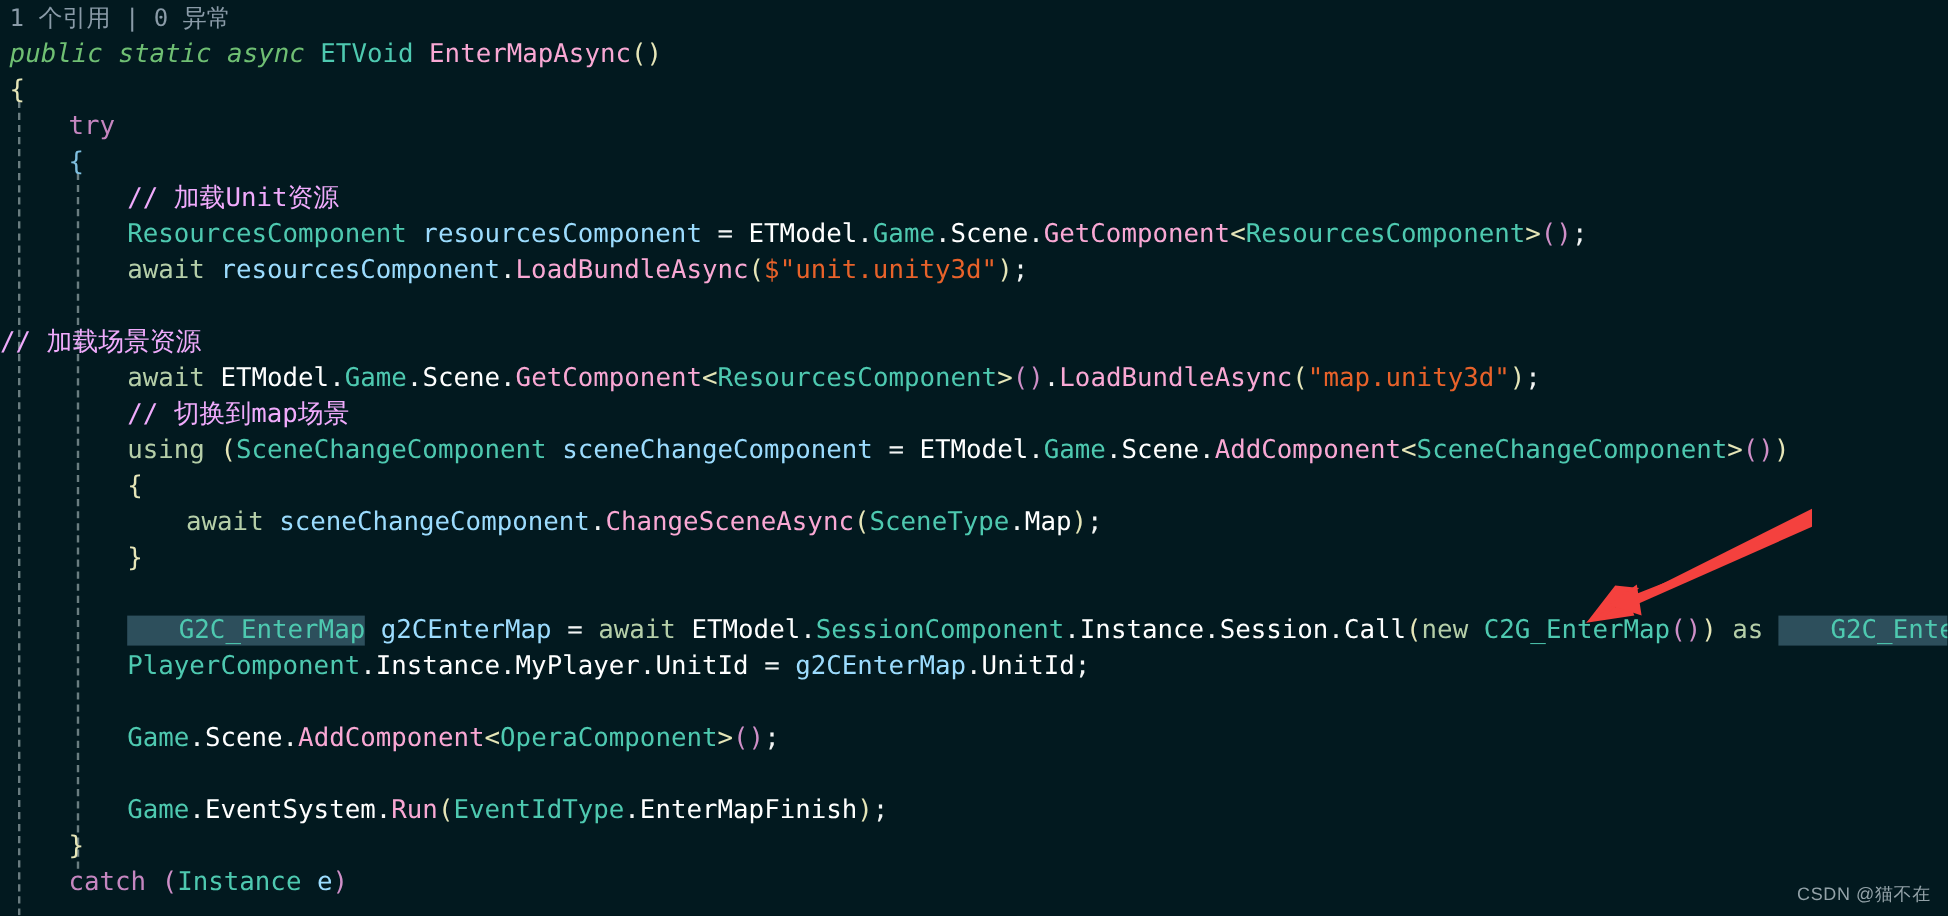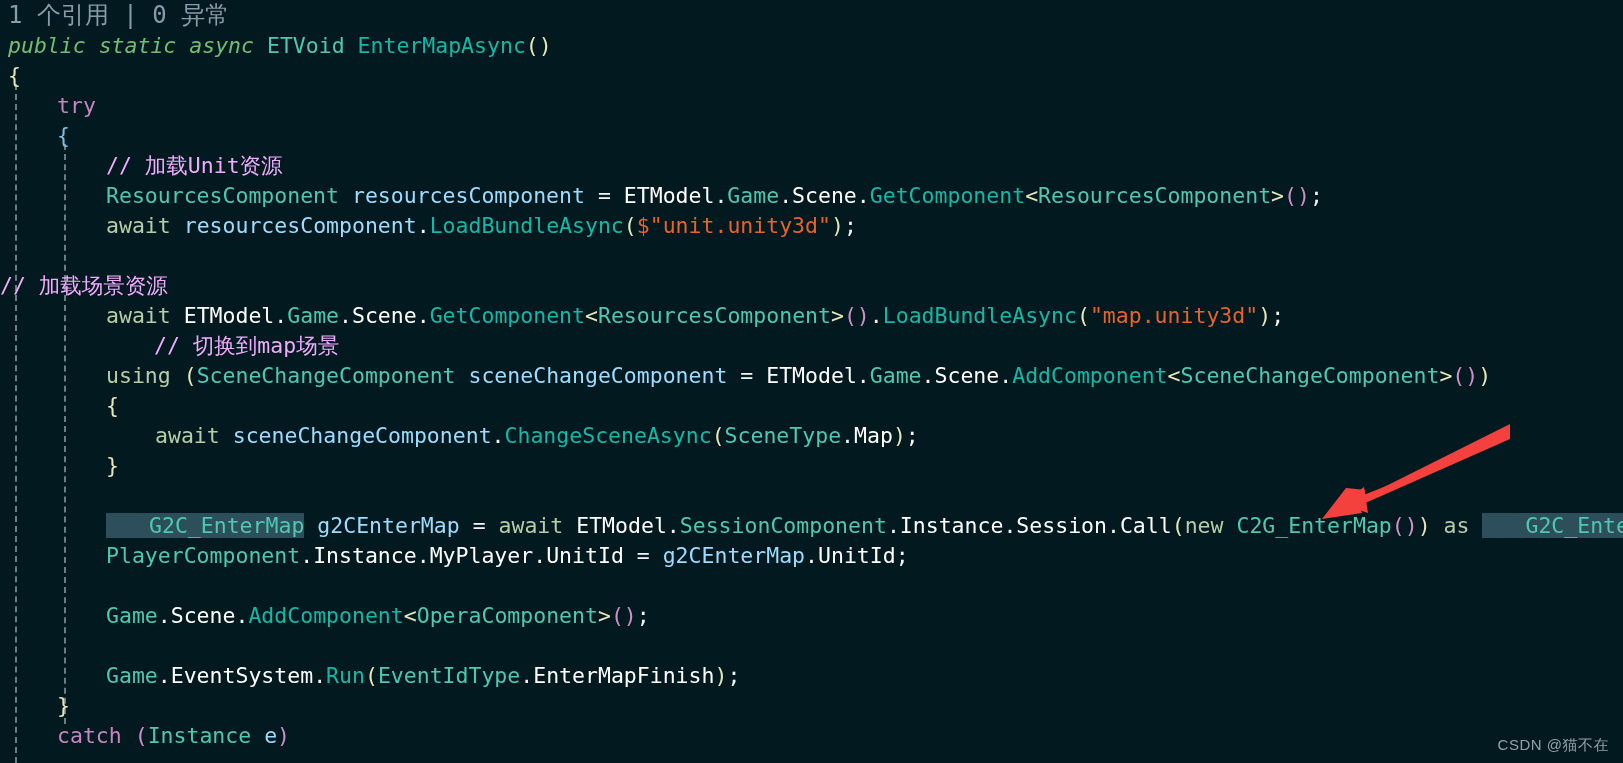--- a/index.html
+++ b/index.html
@@ -35,31 +35,31 @@
     position: relative;
     height: 30px;
     line-height: 30px;
     white-space: pre;
     font-size: 21.5px;
     letter-spacing: 0px;
   }
   .hdr {
     height: 30px;
     line-height: 30px;
-    font-size: 24px;
+    font-size: 20px;
     white-space: pre;
     color: #8a9ba8;
     padding-left: 8px;
     font-family: "DejaVu Sans Mono", "Liberation Mono", monospace;
   }     
   .kwp     { color: #c586c0; }     
   .kwg     { color: #b5cea8; }     
   .plain   { color: #f2f4f4; }
   .type    { color: #4ec9b0; }
-  .method  { color: #14b8a6; }
+  .method  { color: #f9a8d4; }
   .cmt     { color: #f0abfc; }
   .str     { color: #e8622a; }
   .brk1    { color: #e6e6b8; }
   .brk2    { color: #cf8fc8; }
   .brk3    { color: #7fbfdf; }
   .green   { color: #6fbf73; font-style: italic; }
   .local   { color: #9cdcfe; }
   .white   { color: #ffffff; }
   .sel     { background: #2d4f5c; padding-left: 43px; }
 
@@ -98,21 +98,21 @@
       <div class="line" style="padding-left: 8px;"><span class="green">public</span><span class="plain"> </span><span class="green">static</span><span class="plain"> </span><span class="green">async</span><span class="plain"> </span><span class="type">ETVoid</span><span class="plain"> </span><span class="method">EnterMapAsync</span><span class="brk1">()</span></div>
       <div class="line" style="padding-left: 8px;"><span class="brk1">{</span></div>
       <div class="line" style="padding-left: 57px;"><span class="kwp">try</span></div>
       <div class="line" style="padding-left: 57px;"><span class="brk3">{</span></div>
       <div class="line" style="padding-left: 106px;"><span class="cmt">// 加载Unit资源</span></div>
       <div class="line" style="padding-left: 106px;"><span class="type">ResourcesComponent</span><span class="plain"> </span><span class="local">resourcesComponent</span><span class="plain"> = </span><span class="white">ETModel</span><span class="plain">.</span><span class="type">Game</span><span class="plain">.</span><span class="white">Scene</span><span class="plain">.</span><span class="method">GetComponent</span><span class="brk1">&lt;</span><span class="type">ResourcesComponent</span><span class="brk1">&gt;</span><span class="brk2">()</span><span class="plain">;</span></div>
       <div class="line" style="padding-left: 106px;"><span class="kwg">await</span><span class="plain"> </span><span class="local">resourcesComponent</span><span class="plain">.</span><span class="method">LoadBundleAsync</span><span class="brk1">(</span><span class="str">$</span><span class="str">"unit.unity3d"</span><span class="brk1">)</span><span class="plain">;</span></div>
       <div class="line" style="padding-left: 106px;">&nbsp;</div>
       <div class="line" style=""><span class="cmt">// 加载场景资源</span></div>
       <div class="line" style="padding-left: 106px;"><span class="kwg">await</span><span class="plain"> </span><span class="white">ETModel</span><span class="plain">.</span><span class="type">Game</span><span class="plain">.</span><span class="white">Scene</span><span class="plain">.</span><span class="method">GetComponent</span><span class="brk1">&lt;</span><span class="type">ResourcesComponent</span><span class="brk1">&gt;</span><span class="brk2">()</span><span class="plain">.</span><span class="method">LoadBundleAsync</span><span class="brk1">(</span><span class="str">"map.unity3d"</span><span class="brk1">)</span><span class="plain">;</span></div>
-      <div class="line" style="padding-left: 106px; margin-left: 48px;"><span class="cmt">// 切换到map场景</span></div>
+      <div class="line" style="padding-left: 106px;"><span class="cmt">// 切换到map场景</span></div>
       <div class="line" style="padding-left: 106px;"><span class="kwg">using</span><span class="plain"> </span><span class="brk1">(</span><span class="type">SceneChangeComponent</span><span class="plain"> </span><span class="local">sceneChangeComponent</span><span class="plain"> = </span><span class="white">ETModel</span><span class="plain">.</span><span class="type">Game</span><span class="plain">.</span><span class="white">Scene</span><span class="plain">.</span><span class="method">AddComponent</span><span class="brk1">&lt;</span><span class="type">SceneChangeComponent</span><span class="brk1">&gt;</span><span class="brk2">()</span><span class="brk1">)</span></div>
       <div class="line" style="padding-left: 106px;"><span class="brk1">{</span></div>
       <div class="line" style="padding-left: 155px;"><span class="kwg">await</span><span class="plain"> </span><span class="local">sceneChangeComponent</span><span class="plain">.</span><span class="method">ChangeSceneAsync</span><span class="brk1">(</span><span class="type">SceneType</span><span class="plain">.</span><span class="white">Map</span><span class="brk1">)</span><span class="plain">;</span></div>
       <div class="line" style="padding-left: 106px;"><span class="brk1">}</span></div>
       <div class="line" style="padding-left: 106px;">&nbsp;</div>
       <div class="line" style="padding-left: 106px;"><span class="type sel">G2C_EnterMap</span><span class="plain"> </span><span class="local">g2CEnterMap</span><span class="plain"> = </span><span class="kwg">await</span><span class="plain"> </span><span class="white">ETModel</span><span class="plain">.</span><span class="type">SessionComponent</span><span class="plain">.</span><span class="white">Instance</span><span class="plain">.</span><span class="white">Session</span><span class="plain">.</span><span class="white">Call</span><span class="brk1">(</span><span class="kwg">new</span><span class="plain"> </span><span class="type">C2G_EnterMap</span><span class="brk2">()</span><span class="brk1">)</span><span class="plain"> </span><span class="kwg">as</span><span class="plain"> </span><span class="type sel">G2C_EnterMap</span><span class="plain">;</span></div>
       <div class="line" style="padding-left: 106px;"><span class="type">PlayerComponent</span><span class="plain">.</span><span class="white">Instance</span><span class="plain">.</span><span class="white">MyPlayer</span><span class="plain">.</span><span class="white">UnitId</span><span class="plain"> = </span><span class="local">g2CEnterMap</span><span class="plain">.</span><span class="white">UnitId</span><span class="plain">;</span></div>
       <div class="line" style="padding-left: 106px;">&nbsp;</div>
       <div class="line" style="padding-left: 106px;"><span class="type">Game</span><span class="plain">.</span><span class="white">Scene</span><span class="plain">.</span><span class="method">AddComponent</span><span class="brk1">&lt;</span><span class="type">OperaComponent</span><span class="brk1">&gt;</span><span class="brk2">()</span><span class="plain">;</span></div>
       <div class="line" style="padding-left: 106px;">&nbsp;</div>

